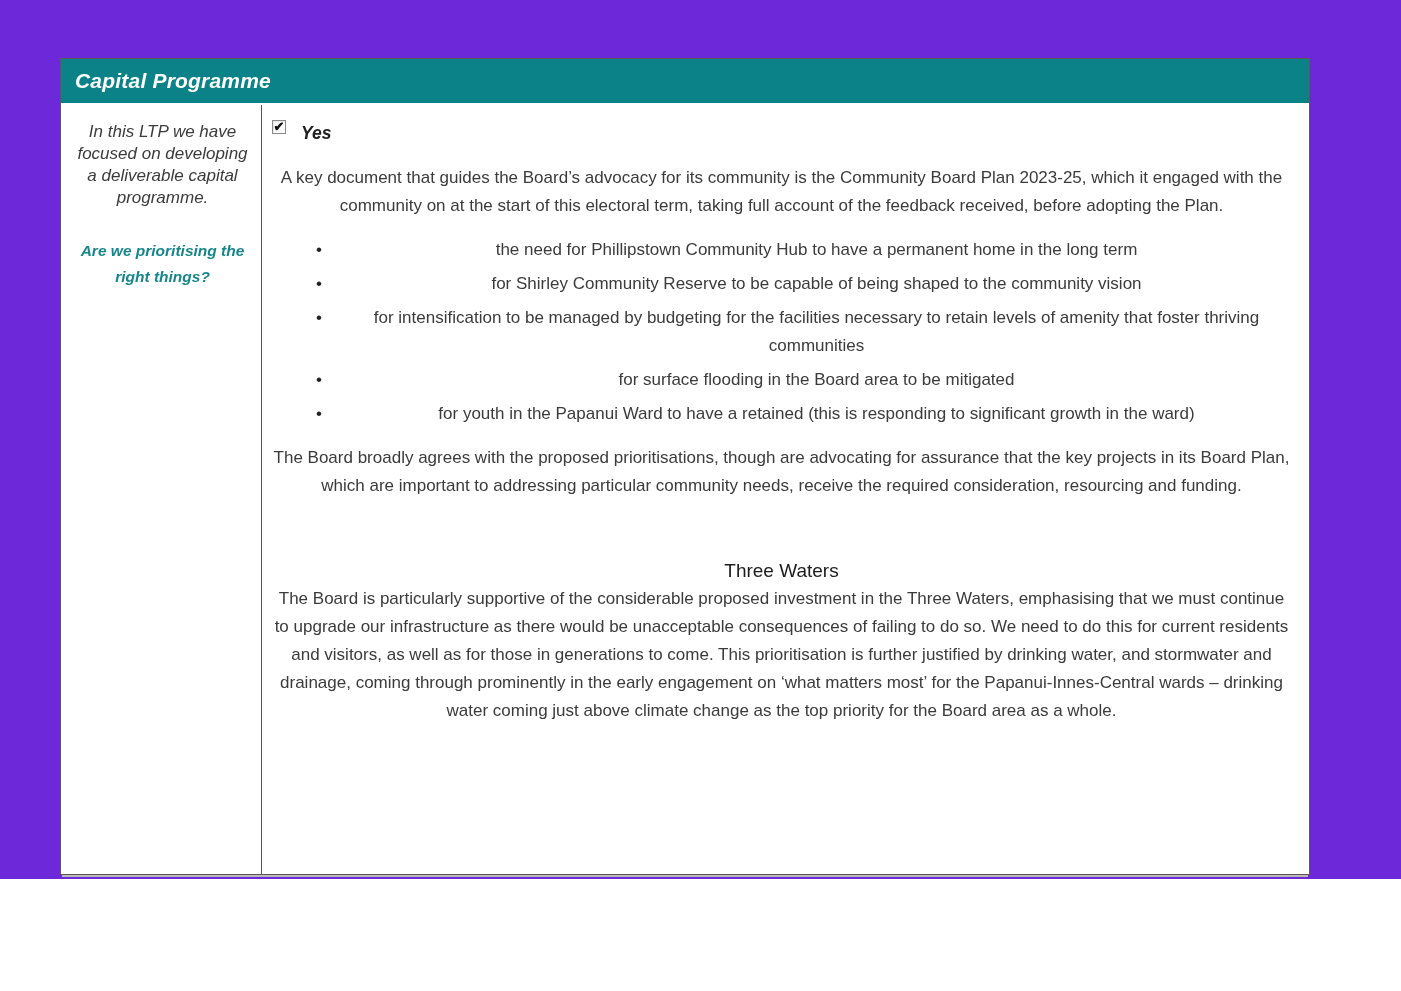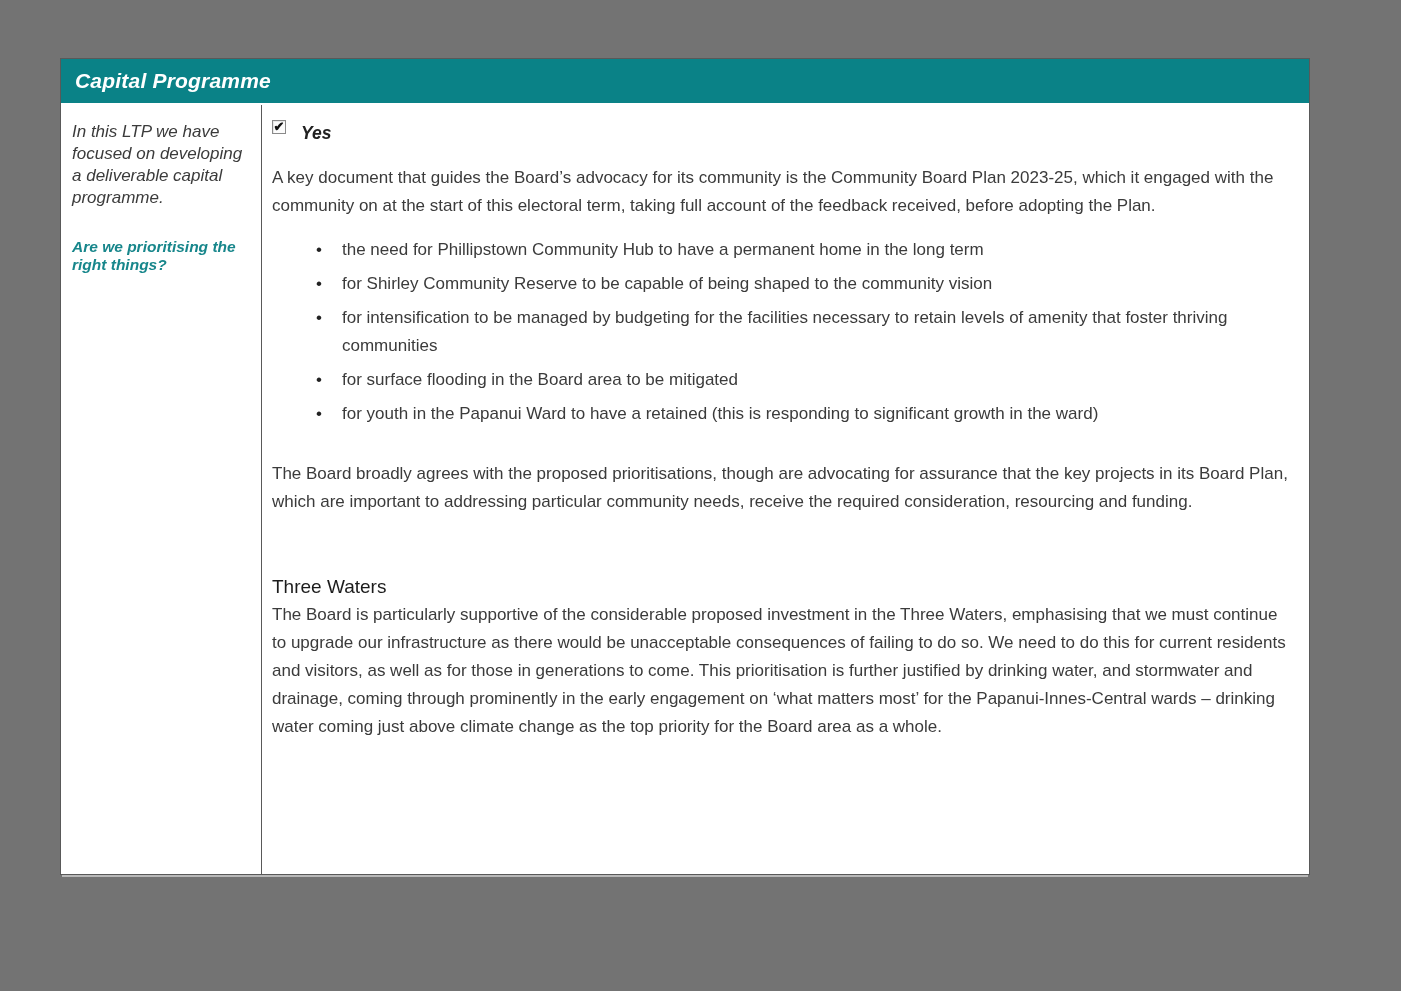--- a/index.html
+++ b/index.html
@@ -10,23 +10,24 @@
   }
   * { margin: 0; padding: 0; box-sizing: border-box; }
   html, body {
     background: #ffffff;
     font-family: "Liberation Sans", sans-serif;
     color: var(--body-text);
   }
   .page {
     position: relative;
     width: 1401px;
-    height: 991px;
-    background: #737373;
+    height: 879px;
+    background: #6d28d9;
     overflow: hidden;
+    text-align: center;
   }
   .doc-table {
     position: absolute;
     left: 60px;
     top: 58px;
     width: 1250px;
     height: 817px;
     border: 1px solid var(--border);
     background: #ffffff;
     box-shadow: 0 4px 0 -2px #b8b8b8;
@@ -64,21 +65,21 @@
     font-style: italic;
     font-size: 17px;
     line-height: 22px;
     color: var(--body-text);
   }
   .sidebar-question {
     margin-top: 29px;
     font-style: italic;
     font-weight: bold;
     font-size: 15.5px;
-    line-height: 18px;
+    line-height: 26px;
     color: var(--teal-text);
   }
   .answer-cell {
     flex: 1 1 auto;
     padding: 14px 18px 10px 10px;
     font-size: 17px;
     line-height: 28px;
     color: var(--body-text);
   }
   .yes-answer-row {
@@ -110,21 +111,21 @@
     font-weight: bold;
     font-style: italic;
     font-size: 17.5px;
     color: #222222;
     line-height: 20px;
     margin-top: 4px;
   }
   .para { margin: 0 0 16px 0; }
   .bullet-list {
     list-style: none;
-    margin: 2px 0 32px 0;
+    margin: 2px 0 16px 0;
     padding: 0 0 0 44px;
   }
   .bullet-list li {
     position: relative;
     padding-left: 26px;
     margin-bottom: 6px;
   }
   .bullet-list li::before {
     content: "\2022";
     position: absolute;

